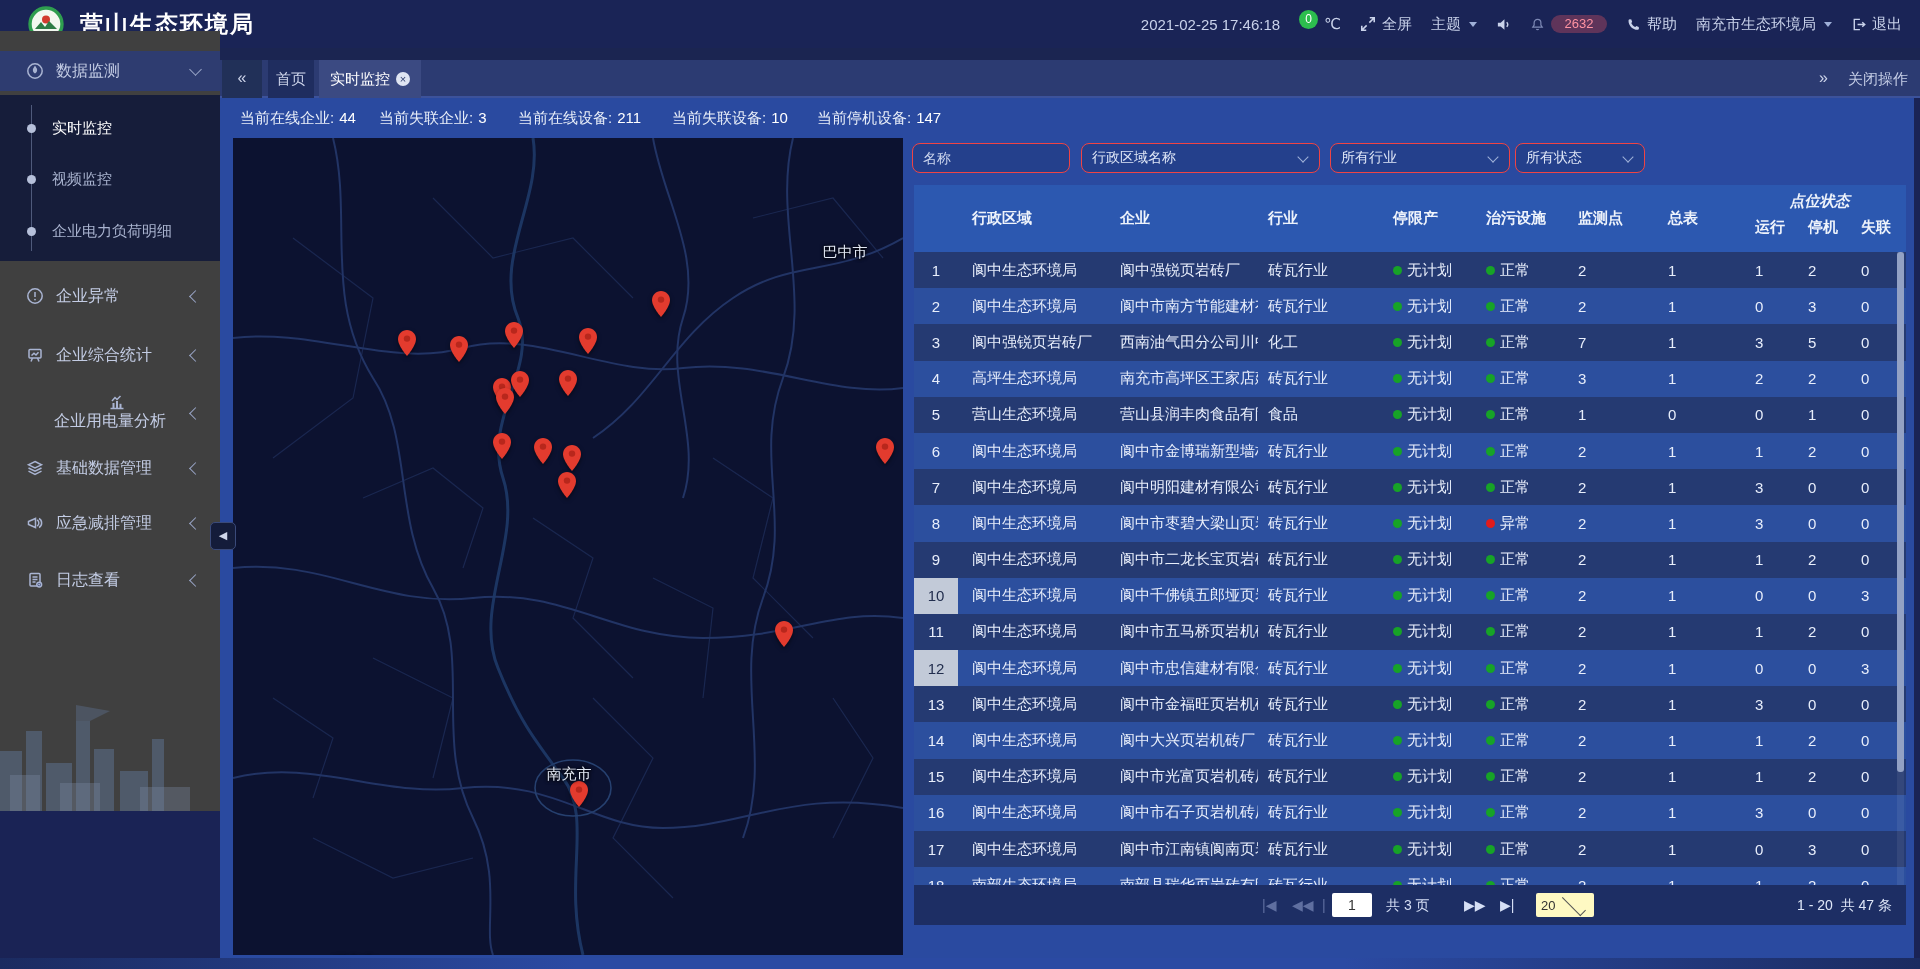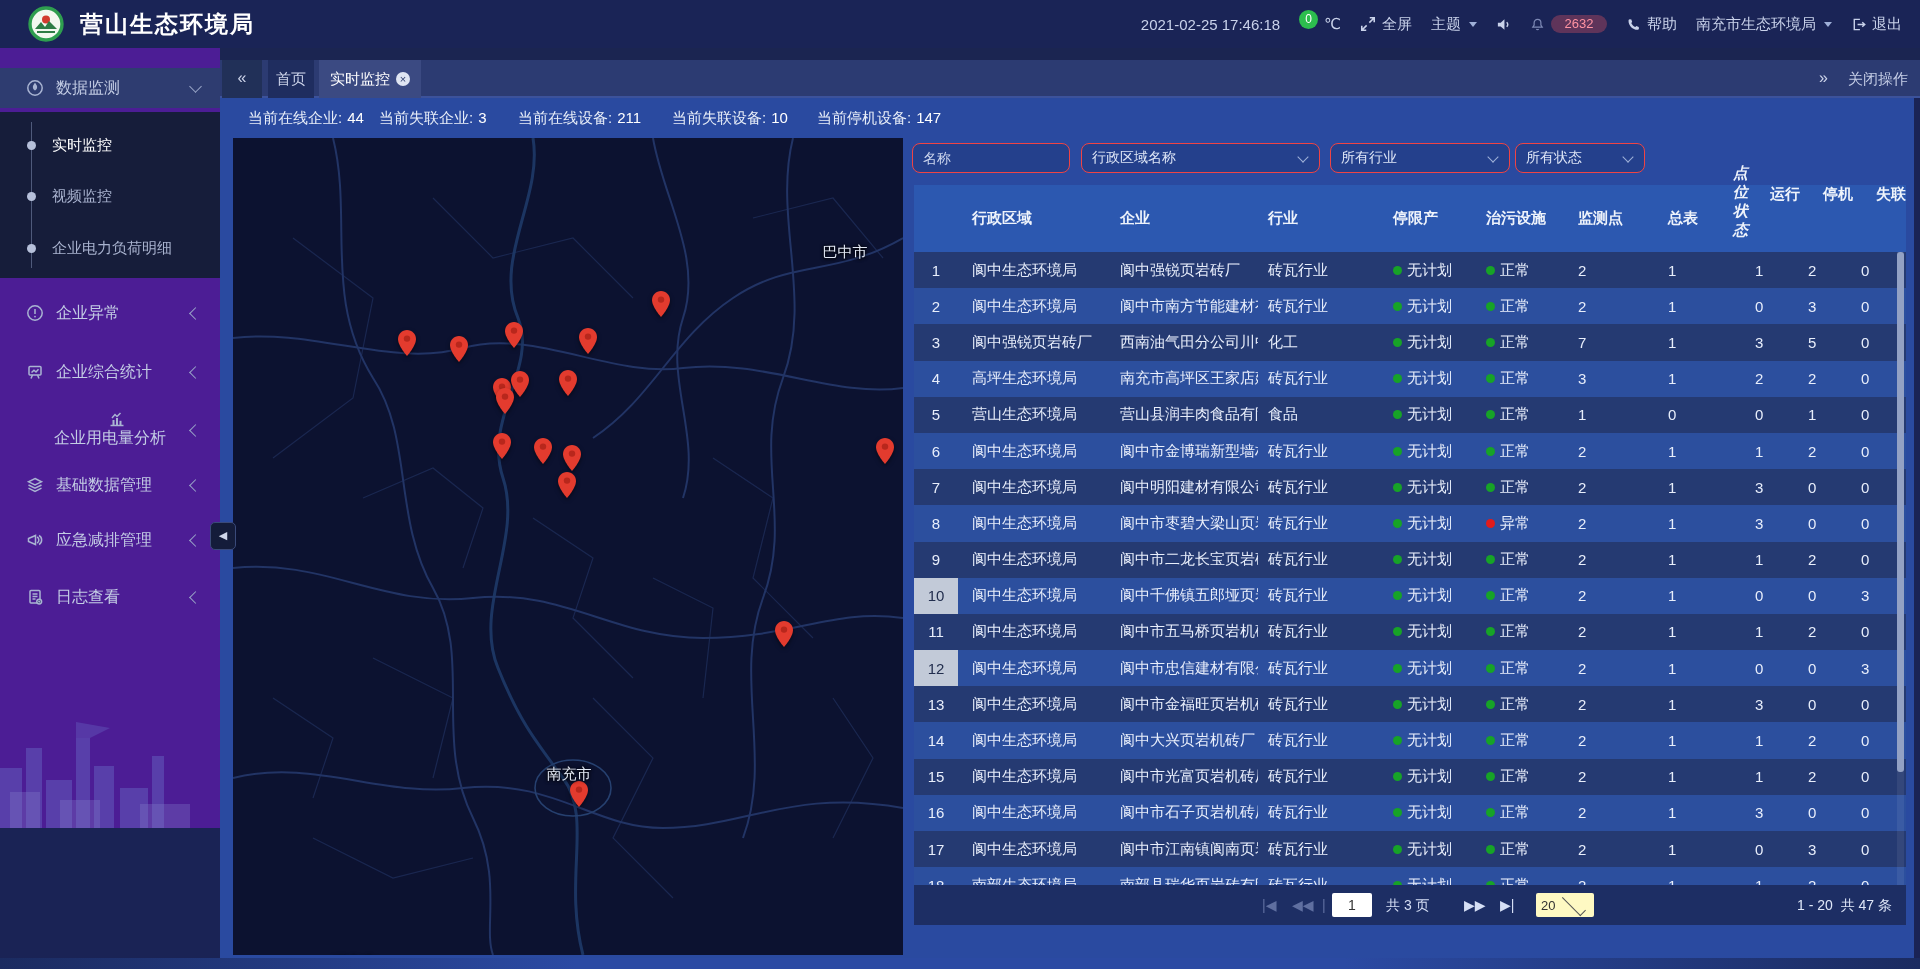--- a/index.html
+++ b/index.html
@@ -17,21 +17,21 @@
   .top-item{display:flex;align-items:center;gap:6px;white-space:nowrap;color:#c9d2ea;}
   .temp-badge{width:19px;height:19px;border-radius:50%;background:#2cbd4e;color:#fff;
     font-size:12px;line-height:19px;text-align:center;margin-top:-10px;}
   .caret-down{width:0;height:0;border-left:4px solid transparent;border-right:4px solid transparent;
     border-top:5px solid #9fb0d8;display:inline-block;margin-left:2px;}
   .notif-pill{min-width:44px;height:18px;border-radius:9px;background:rgba(208,78,98,0.38);
     color:#ff93a2;font-size:13px;line-height:18px;text-align:center;padding:0 6px;}
   .icon16 svg{display:block;}
 
   
-  .sidebar{position:absolute;left:0;top:48px;width:220px;height:780px;background:#4c1d95;overflow:hidden;}
+  .sidebar{position:absolute;left:0;top:31px;width:220px;height:780px;background:#404040;overflow:hidden;}
   .side-item{position:absolute;left:0;width:220px;height:40px;display:flex;align-items:center;
     color:#c3cce4;font-size:16px;cursor:pointer;}
   .side-item .s-icon{margin-left:26px;margin-right:12px;display:flex;}
   .side-item.group-open{background:#2e3c70;}
   .chev{width:8px;height:8px;border-right:1.6px solid #9aa6c8;border-bottom:1.6px solid #9aa6c8;
     display:inline-block;position:absolute;right:20px;}
   .chev.down{transform:rotate(45deg);top:14px;}
   .chev.left{transform:rotate(135deg);top:16px;}
   .submenu{position:absolute;left:0;top:64px;width:220px;height:166px;background:#161d3a;}
   .subline{position:absolute;left:31px;top:10px;width:1px;height:146px;background:#7f8cb0;opacity:.55;}
@@ -93,21 +93,21 @@
   .w-region{width:150px;padding-left:14px;}
   .w-company{width:150px;padding-left:12px;}
   .w-industry{width:125px;padding-left:10px;}
   .w-limit{width:90px;padding-left:10px;}
   .w-fac{width:90px;padding-left:13px;}
   .w-points{width:80px;padding-left:15px;}
   .w-meters{width:90px;padding-left:25px;}
   .w-run{width:60px;padding-left:22px;}
   .w-stop{width:55px;padding-left:15px;}
   .w-lost{width:58px;padding-left:13px;}
-  .th-group{width:173px;display:flex;}
+  .th-group{width:173px;display:flex;flex-direction:column;}
   .th-group .g-top{height:33px;display:flex;align-items:center;justify-content:center;
     font-style:italic;}
   .th-group .g-bot{height:34px;display:flex;}
   .th-group .g-bot .th{align-items:flex-start;}
 
   .tbody{position:absolute;left:914px;top:252px;width:992px;height:633px;overflow:hidden;}
   .trow{width:992px;height:36.2px;display:flex;color:#e8eefb;font-size:15px;cursor:pointer;}
   .trow.odd{background:#253a72;}
   .trow.even{background:#2c4f9e;}
   .td{display:flex;align-items:center;box-sizing:border-box;white-space:nowrap;overflow:hidden;}
@@ -332,21 +332,21 @@
     </div>
     <div class="tab active">
       <span>实时监控</span>
       <span class="tab-close">×</span>
     </div>
     <div class="tab-fwd">»</div>
     <div class="tab-closeops">关闭操作</div>
   </div>
 
   <div class="statsbar">
-    <span class="stat" style="left:28px;text-align:center;"><span>当前在线企业:</span><b>44</b></span>
+    <span class="stat" style="left:20px;text-align:center;"><span>当前在线企业:</span><b>44</b></span>
     <span class="stat" style="left:159px;"><span>当前失联企业:</span><b>3</b></span>
     <span class="stat" style="left:298px;"><span>当前在线设备:</span><b>211</b></span>
     <span class="stat" style="left:452px;"><span>当前失联设备:</span><b>10</b></span>
     <span class="stat" style="left:597px;"><span>当前停机设备:</span><b>147</b></span>
   </div>
 
   <div class="content-bg"></div>
 
   <div class="map">
     <svg class="roads" width="670" height="817" viewBox="0 0 670 817">

